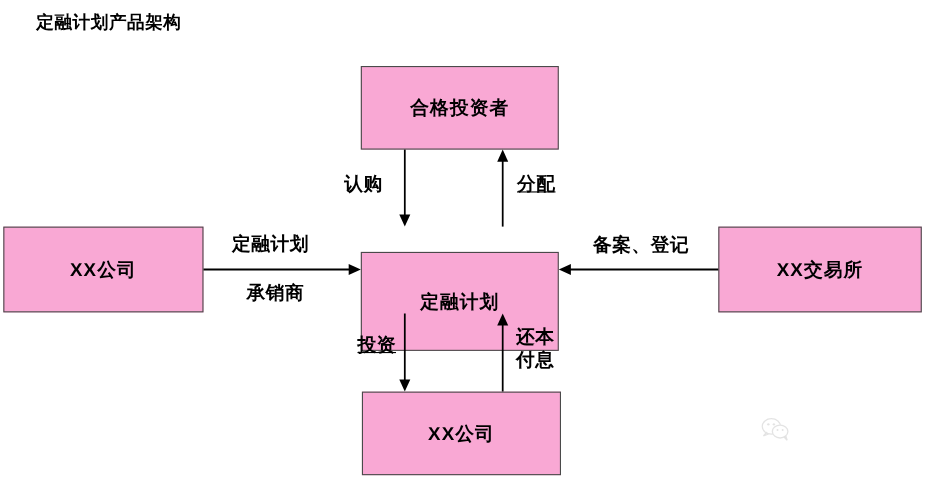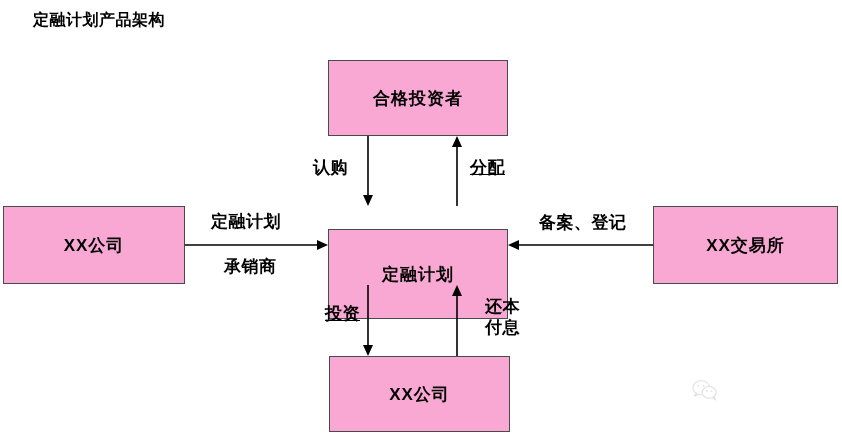--- a/index.html
+++ b/index.html
@@ -69,21 +69,21 @@
     white-space: pre-line;
     line-height: 1.25;
     text-align: center;
   }
   #lbl-subscribe   { left: 313px; top: 157px; }
   #lbl-allocate    { left: 470px; top: 157px; text-decoration: underline; }
   #lbl-trustee     { left: 211px; top: 211px; }
   #lbl-underwriter { left: 224px; top: 256px; }
   #lbl-filing      { left: 539px; top: 212px; text-align: center; }
   #lbl-invest      { left: 325px; top: 303px; text-decoration: underline; }
-  #lbl-repay       { left: 469px; top: 296px; margin-left: 16px; }
+  #lbl-repay       { left: 469px; top: 296px; }
 
   #watermark {
     position: absolute;
     left: 692px;
     top: 378px;
     display: flex;
     align-items: center;
     gap: 8px;
     opacity: 0.5;
   }

